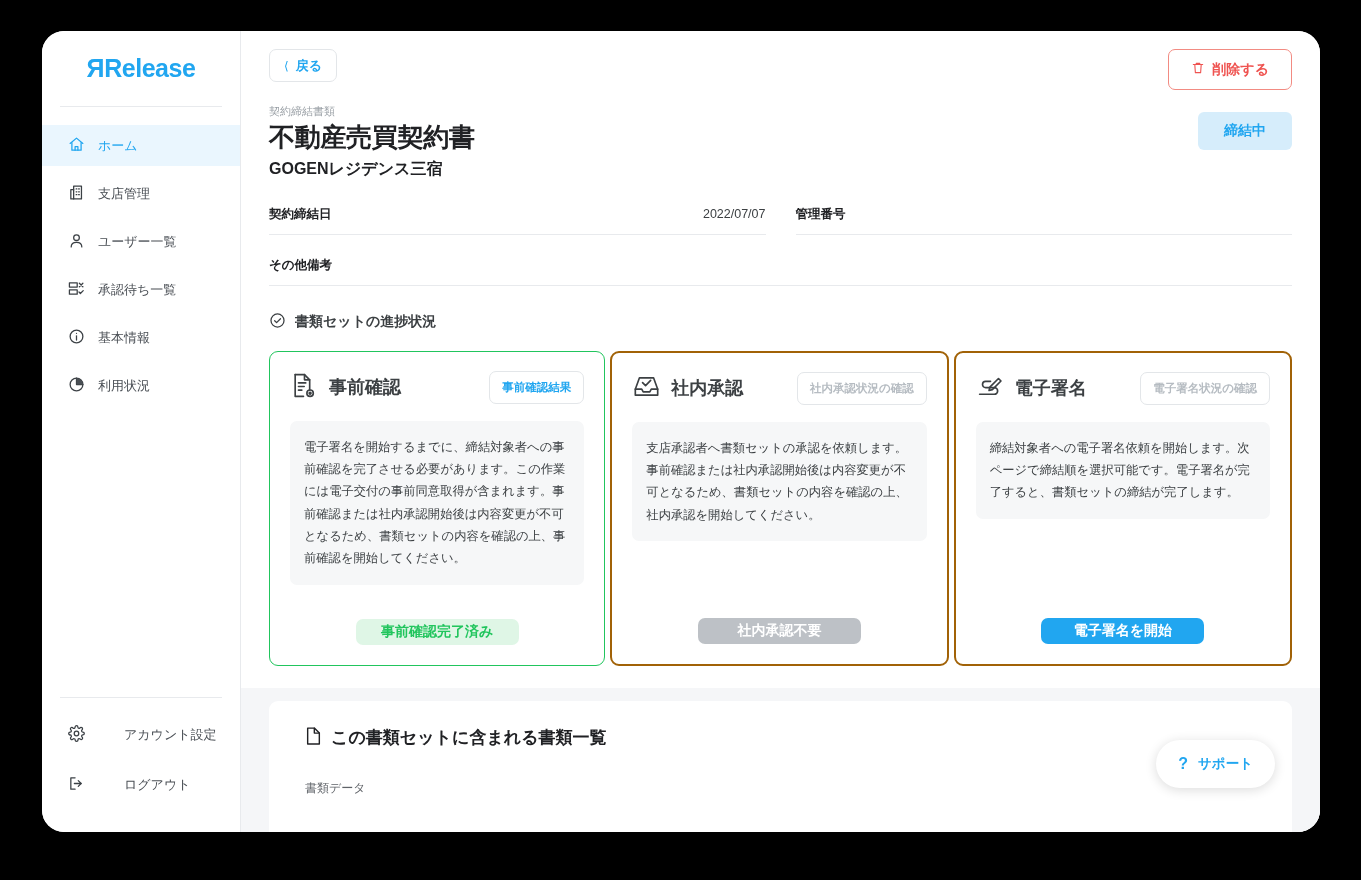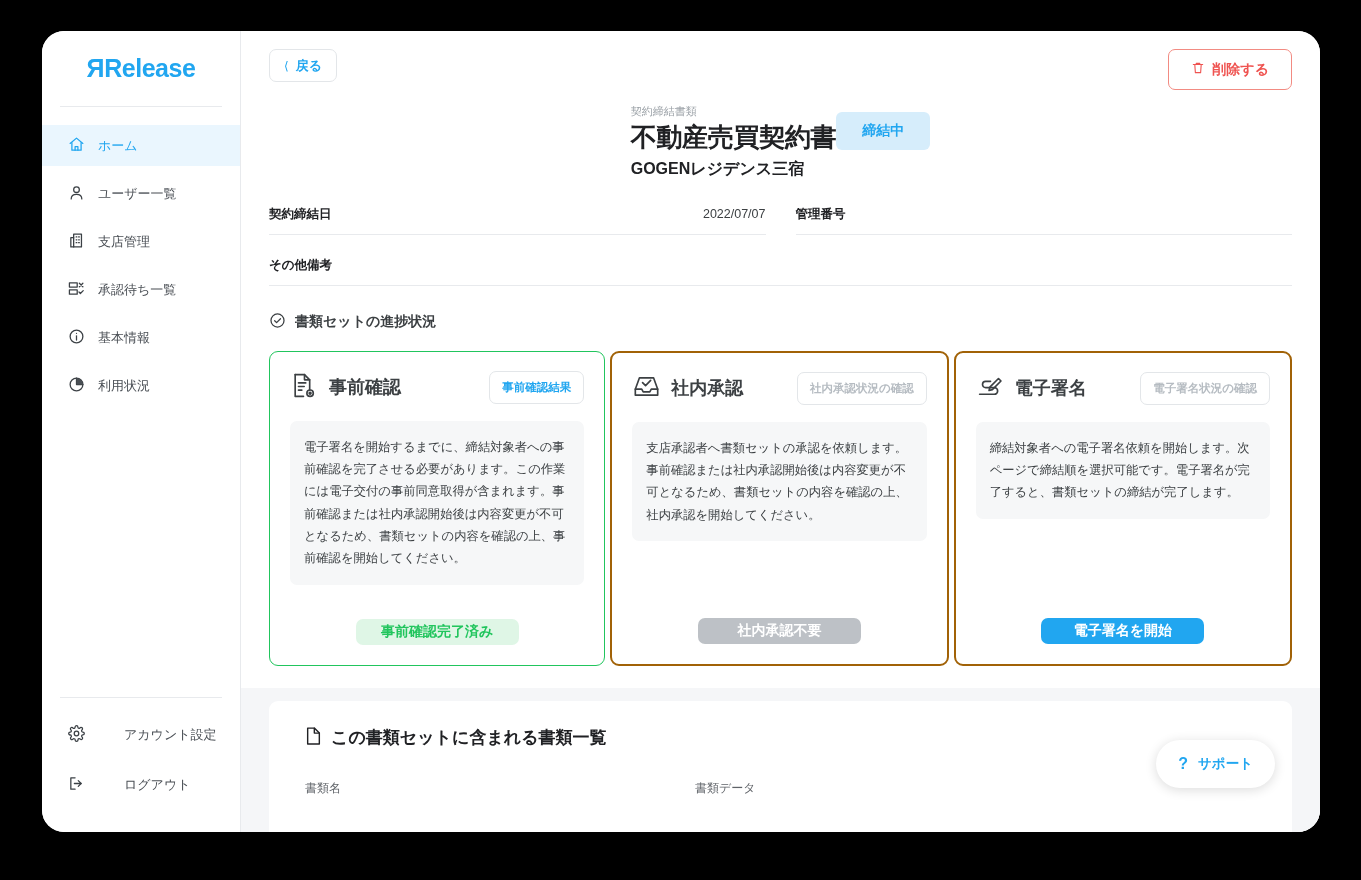--- a/index.html
+++ b/index.html
@@ -83,21 +83,21 @@
   #back-button .chev { font-size: 12px; font-weight: 400; color:#21a6f0;}
   #delete-button {
     display: inline-flex; align-items: center; gap: 7px;
     border: 1px solid #f28b82; border-radius: 7px;
     background: #fff;
     height: 41px; padding: 0 22px;
     color: #ef5350; font-size: 14px; font-weight: 700;
     cursor: pointer;
   }
 
-  .title-row { display:flex; justify-content: center; align-items: flex-start; margin-top: 14px; }
+  .title-row { display:flex; justify-content: space-between; align-items: flex-start; margin-top: 14px; }
   #eyebrow { font-size: 11px; color: #9aa0a6; margin-bottom: 2px; }
   #doc-title { font-size: 26px; font-weight: 700; color: #202124; line-height: 1.25; letter-spacing: -0.3px;}
   #doc-subtitle { font-size: 16px; font-weight: 700; color: #202124; margin-top: 5px; }
   #status-badge {
     background: #d6edfb; color: #21a6f0;
     font-size: 14px; font-weight: 700;
     border-radius: 6px;
     padding: 10px 26px;
     margin-top: 8px;
   }
@@ -214,36 +214,36 @@
               <path d="M5.5 9.5V20h13V9.5"></path>
               <path d="M10 20v-5h4v5"></path>
             </svg>
         </span>
         <span class="nav-label">ホーム</span>
       </div>
 
       <div class="nav-item">
         <span>
           <svg width="17" height="17" viewBox="0 0 24 24" fill="none" stroke-width="1.8" stroke-linecap="round" stroke-linejoin="round">
-              <circle cx="12" cy="8" r="4"></circle>
-              <path d="M4.5 21c0-4.2 3.4-6.5 7.5-6.5s7.5 2.3 7.5 6.5"></path>
-            </svg>
-        </span>
-        <span class="nav-label">ユーザー一覧</span>
-      </div>
-
-      <div class="nav-item">
-        <span>
-          <svg width="17" height="17" viewBox="0 0 24 24" fill="none" stroke-width="1.8" stroke-linecap="round" stroke-linejoin="round">
               <rect x="8" y="3" width="11" height="18"></rect>
               <path d="M8 8H4v13h4"></path>
               <path d="M11.5 7h1M15 7h1M11.5 11h1M15 11h1M11.5 15h1M15 15h1"></path>
             </svg>
         </span>
         <span class="nav-label">支店管理</span>
+      </div>
+
+      <div class="nav-item">
+        <span>
+          <svg width="17" height="17" viewBox="0 0 24 24" fill="none" stroke-width="1.8" stroke-linecap="round" stroke-linejoin="round">
+              <circle cx="12" cy="8" r="4"></circle>
+              <path d="M4.5 21c0-4.2 3.4-6.5 7.5-6.5s7.5 2.3 7.5 6.5"></path>
+            </svg>
+        </span>
+        <span class="nav-label">ユーザー一覧</span>
       </div>
 
       <div class="nav-item">
         <span>
           <svg width="17" height="17" viewBox="0 0 24 24" fill="none" stroke-width="1.8" stroke-linecap="round" stroke-linejoin="round">
               <rect x="2" y="4" width="11" height="6"></rect>
               <rect x="2" y="14" width="11" height="6"></rect>
               <path d="M16 4.5l5 5M21 4.5l-5 5"></path>
               <path d="M15.5 17l2 2 4-4"></path>
             </svg>
@@ -437,21 +437,20 @@
         <div id="doc-panel-head">
           <span>
             <svg width="17" height="20" viewBox="0 0 20 24" fill="none" stroke="#202124" stroke-width="1.7" stroke-linecap="round" stroke-linejoin="round">
                 <path d="M3 2.5h8l6 6v13H3z"></path>
                 <path d="M11 2.5v6h6"></path>
               </svg>
           </span>
           <span id="doc-panel-title">この書類セットに含まれる書類一覧</span>
         </div>
         <div id="doc-table-head">
-          <span class="th c1">書類名</span>
           <span class="th">書類データ</span>
         </div>
       </div>
     </div>
 
     <div id="support-button">
       <span class="q">?</span>
       <span class="slabel">サポート</span>
     </div>
 

